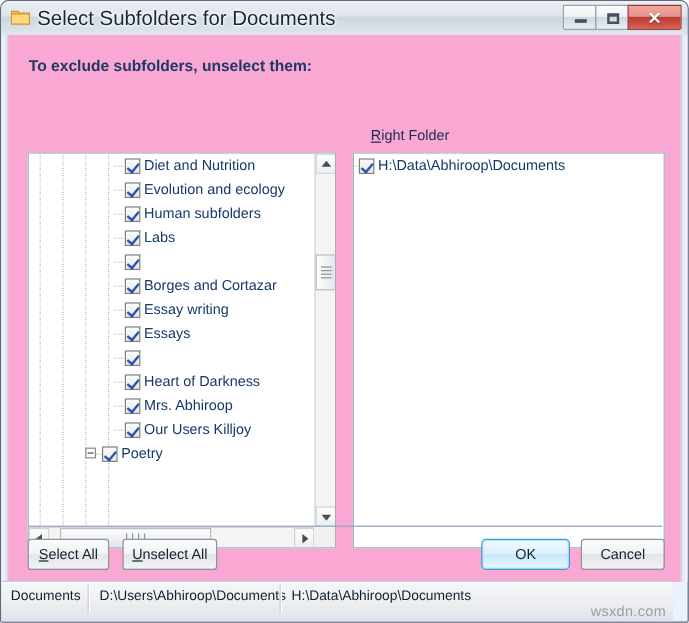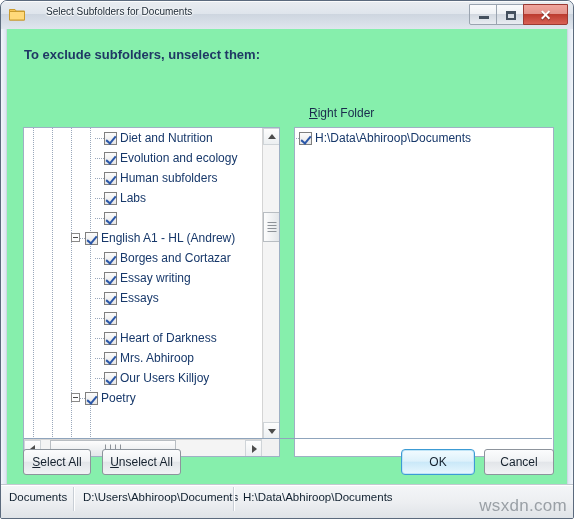--- a/index.html
+++ b/index.html
@@ -24,24 +24,23 @@
     border-radius:6px 6px 0 0;
   }
   .titlebar:after{
     content:"";position:absolute;left:0;top:0;right:0;height:1px;background:#ffffff;opacity:.8;
   }
   .title-icon{
     position:absolute;left:8px;top:6px;width:16px;height:14px;
   }
   .title-text{
     position:absolute;left:30px;top:5px;
-    font-size:10px;color:#1a2733;
+    font-size:17px;color:#1a2733;
     text-shadow:0 0 3px #fff,0 0 5px #fff,0 1px 0 #fff;
     white-space:nowrap;
-    margin-left:15px;
   }
   .winbtns{position:absolute;right:5px;top:3px;height:21px;display:flex;}
   .winbtn{
     width:28px;height:21px;box-sizing:border-box;
     border:1px solid #9aa4b0;
     background:linear-gradient(to bottom,#f7f9fb 0%,#e6eaef 48%,#d2d8e0 50%,#e9edf2 100%);
     position:relative;
     margin-left:-1px;
   }
   .winbtn.min{border-radius:0 0 0 2px;}
@@ -54,21 +53,21 @@
   .winbtn .gl{
     position:absolute;left:0;top:0;right:0;height:9px;
     background:rgba(255,255,255,.35);
   }
   .ic-min{position:absolute;left:9px;top:11px;width:10px;height:3px;background:#44505e;border:0;}
   .ic-max{position:absolute;left:9px;top:6px;width:10px;height:9px;box-sizing:border-box;border:2px solid #44505e;border-top-width:3px;}
   .ic-close{position:absolute;left:0;right:0;top:3px;text-align:center;font-size:14px;font-weight:bold;color:#fff;
     text-shadow:0 1px 1px rgba(0,0,0,.5);font-family:"Liberation Sans",sans-serif;line-height:15px;}
 
   
-  .client{position:absolute;left:0;top:28px;right:0;bottom:33px;background:#86efac;text-align:right;}
+  .client{position:absolute;left:0;top:28px;right:0;bottom:33px;background:#f9a8d4;text-align:right;}
   .client:before{
     content:"";position:absolute;left:0;top:0;bottom:0;width:5px;
     background:linear-gradient(to right,#f2f6fb,#dde6f1);
     border-right:1px solid #cfd8e4;
   }
   .client:after{
     content:"";position:absolute;right:0;top:0;bottom:0;width:5px;
     background:linear-gradient(to left,#f2f6fb,#dde6f1);
     border-left:1px solid #cfd8e4;
   }
@@ -169,29 +168,29 @@
   #btnUnselectAll{left:101px;top:420px;width:79px;}
   #btnCancel{left:483px;top:420px;width:70px;}
   #btnOK{left:400px;top:420px;width:74px;
     border:1px solid #3c9bd4;border-radius:4px;
     background:linear-gradient(to bottom,#f2fbff 0%,#ddf1fb 47%,#c9e8f8 50%,#e8f7fe 100%);
     box-shadow:0 0 0 1px #bfe4f7 inset;
   }
 
   
   .statusbar{
-    position:absolute;left:0;right:0;bottom:0;height:33px;
+    position:absolute;left:0;right:12px;bottom:0;height:33px;
     background:linear-gradient(to bottom,#f4f6f8 0%,#eceef1 55%,#dfe3e7 100%);
     border-top:1px solid #c3c9d0;
   }
   .statusbar:before{content:"";position:absolute;left:0;top:0;right:0;height:1px;background:#fff;}
   .scell{position:absolute;top:6px;font-size:11.5px;color:#10202f;white-space:nowrap;}
   .sdiv{position:absolute;top:2px;height:24px;width:1px;background:#c8ced5;border-right:1px solid #fff;}
   .watermark{
-    position:absolute;right:6px;bottom:2px;font-size:17px;color:#9aa0a6;
+    position:absolute;right:6px;bottom:2px;font-size:12px;color:#9aa0a6;
     letter-spacing:.3px;
   }
 </style>
 </head>
 <body>
 
 <div class="window">
 
   <div class="titlebar">
     <svg class="title-icon" viewBox="0 0 16 14">
@@ -251,27 +250,20 @@
             <span style="display: inline-block; width: 80px; flex: 0 0 80px;"></span>
             <span class="cbx"></span>
             <span class="tlabel">Labs</span>
           </div>
           <div class="tnode">
             <div class="hstub" style="left: 71px; top: 10px;"></div>
             <span style="display: inline-block; width: 80px; flex: 0 0 80px;"></span>
             <span class="cbx"></span>
           </div>
           <div class="tnode">
-            <div class="hstub" style="left: 52px; top: 10px;"></div>
-            <div class="expander" style="left: 47px; top: 5px;"></div>
-            <span style="display: inline-block; width: 61px; flex: 0 0 61px;"></span>
-            <span class="cbx"></span>
-            <span class="tlabel">English A1 - HL (Andrew)</span>
-          </div>
-          <div class="tnode">
             <div class="hstub" style="left: 71px; top: 10px;"></div>
             <span style="display: inline-block; width: 80px; flex: 0 0 80px;"></span>
             <span class="cbx"></span>
             <span class="tlabel">Borges and Cortazar</span>
           </div>
           <div class="tnode">
             <div class="hstub" style="left: 71px; top: 10px;"></div>
             <span style="display: inline-block; width: 80px; flex: 0 0 80px;"></span>
             <span class="cbx"></span>
             <span class="tlabel">Essay writing</span>

